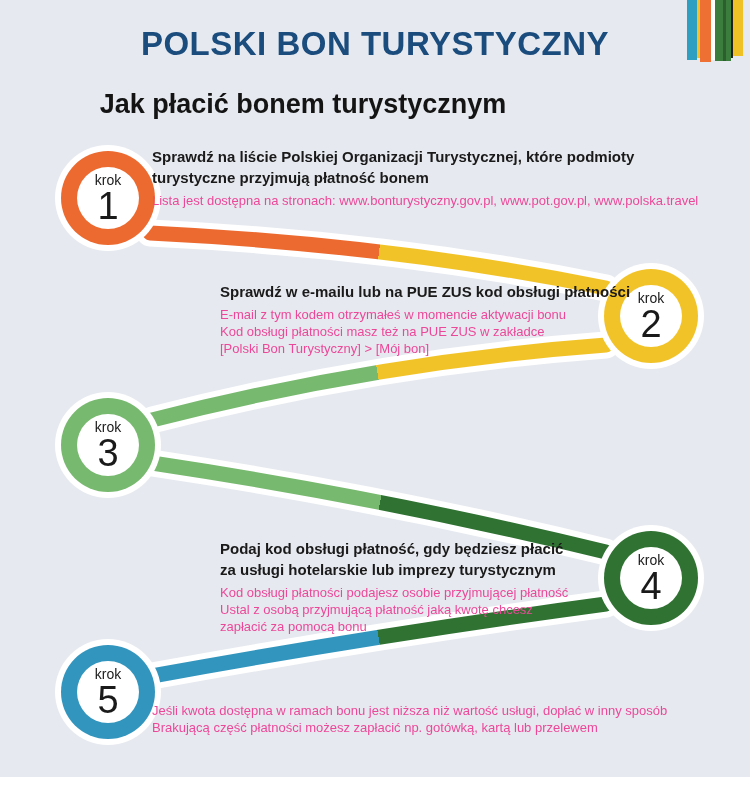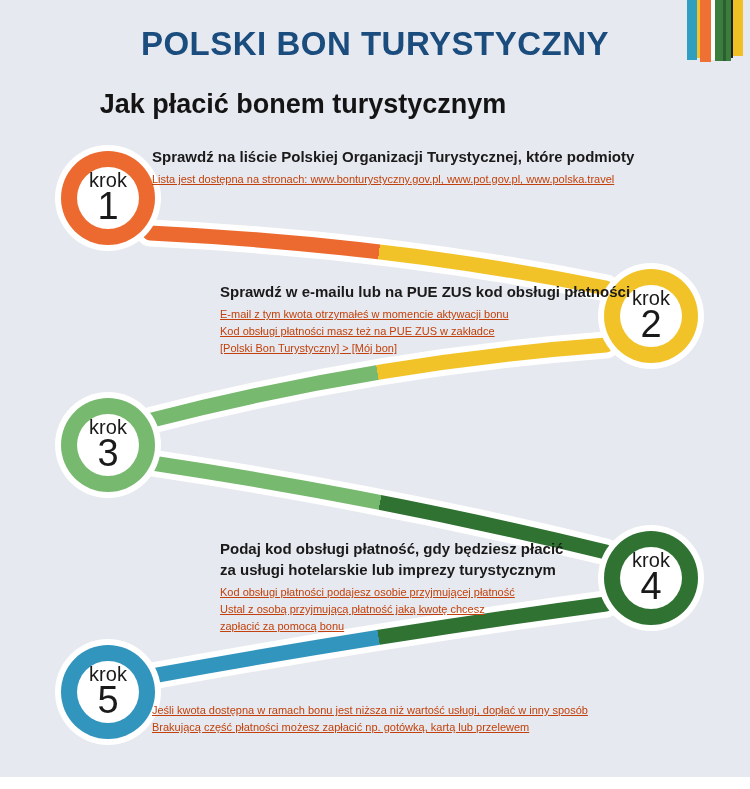--- a/index.html
+++ b/index.html
@@ -7,24 +7,24 @@
         font-family:"Liberation Sans", sans-serif;}
   .canvas-bg{position:absolute;left:0;top:0;width:750px;height:777px;background:#E6E9EF;}
   .zigzag-svg{position:absolute;left:0;top:0;z-index:1;}
   .header-title{position:absolute;left:0;top:20px;width:750px;text-align:center;
     font-size:33px;line-height:48px;font-weight:bold;letter-spacing:0.5px;color:#1B4C7E;z-index:2;}
   .header-subtitle{position:absolute;left:0;top:88px;width:606px;text-align:center;
     font-size:27px;line-height:32px;font-weight:bold;color:#141414;z-index:2;}
   .brand-stripes{position:absolute;top:0;right:7px;display:flex;align-items:flex-start;z-index:3;}
   .step-text{position:absolute;z-index:4;}
   .st{font-weight:bold;font-size:15px;line-height:21px;color:#1a1a1a;}
-  .sb{font-size:11px;line-height:17px;color:#c2410c;text-decoration:underline;}
+  .sb{font-size:13px;line-height:17px;color:#ec4899;}
   .sb-first{margin-top:4px;}
   .badge{position:absolute;width:80px;text-align:center;z-index:5;}
-  .bk{font-size:20px;line-height:16px;color:#1a1a1a;}
+  .bk{font-size:14px;line-height:16px;color:#1a1a1a;}
   .bn{font-size:38px;line-height:36px;color:#1a1a1a;}
   .badge1{left:68px;top:172px;} .badge2{left:611px;top:290px;}
   .badge3{left:68px;top:419px;} .badge4{left:611px;top:552px;}
   .badge5{left:68px;top:666px;}
   .s1{left:152px;top:146px;} .s2{left:220px;top:281px;} .s3{left:152px;top:411px;}
   .s4{left:220px;top:538px;} .s5{left:152px;top:702px;}
 </style>
 </head>
 <body>
 
@@ -133,26 +133,27 @@
     <div class="bk">krok</div>
     <div class="bn">4</div>
   </div>
   <div class="badge badge5">
     <div class="bk">krok</div>
     <div class="bn">5</div>
   </div>
 
   <div class="step-text s1">
     <div class="st">Sprawdź na liście Polskiej Organizacji Turystycznej, które podmioty</div>
+    <div class="st">turystyczne przyjmują płatność bonem</div>
     <div class="sb sb-first">Lista jest dostępna na stronach: www.bonturystyczny.gov.pl, www.pot.gov.pl, www.polska.travel</div>
   </div>
 
   <div class="step-text s2">
     <div class="st">Sprawdź w e-mailu lub na PUE ZUS kod obsługi płatności</div>
-    <div class="sb sb-first">E-mail z tym kwota otrzymałeś w momencie aktywacji bonu</div>
+    <div class="sb sb-first">E-mail z tym kodem otrzymałeś w momencie aktywacji bonu</div>
     <div class="sb">Kod obsługi płatności masz też na PUE ZUS w zakładce</div>
     <div class="sb">[Polski Bon Turystyczny] &gt; [Mój bon]</div>
   </div>
 
 
   <div class="step-text s4">
     <div class="st">Podaj kod obsługi płatność, gdy będziesz płacić</div>
     <div class="st">za usługi hotelarskie lub imprezy turystycznym</div>
     <div class="sb sb-first">Kod obsługi płatności podajesz osobie przyjmującej płatność</div>
     <div class="sb">Ustal z osobą przyjmującą płatność jaką kwotę chcesz</div>

